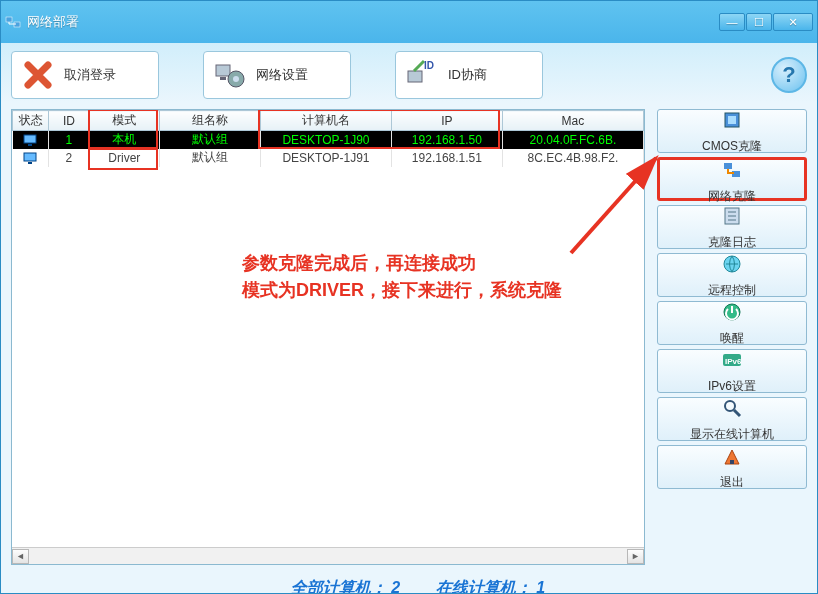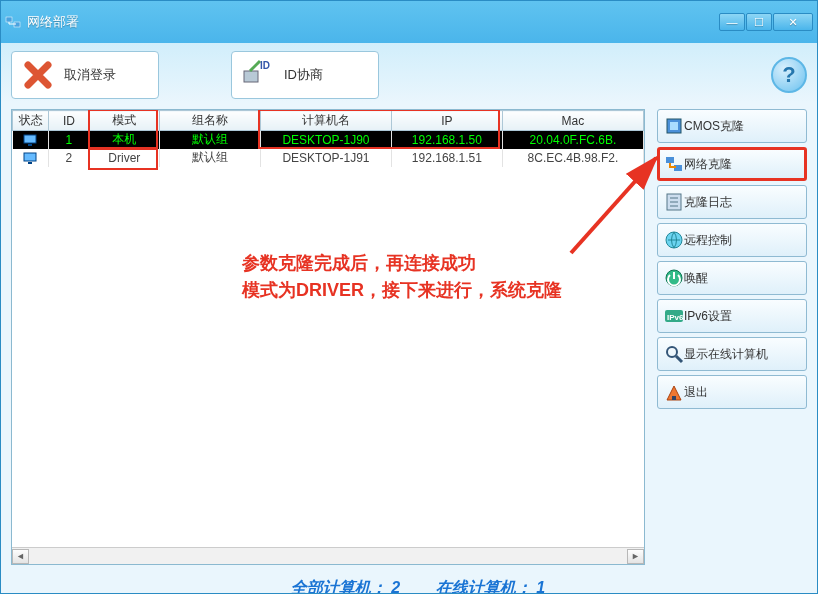--- a/index.html
+++ b/index.html
@@ -4,37 +4,37 @@
 <style>
 * { box-sizing: border-box; margin: 0; padding: 0; }
 body { font-family: "Microsoft YaHei", "SimSun", Arial, sans-serif; font-size: 12px; background: #4fb5e8; }
 .window { width: 818px; height: 594px; background: linear-gradient(to bottom, #6acaf5, #b2e2f9 30px); border: 1px solid #2a8cc4; position: relative; overflow: hidden; }
 .titlebar { height: 42px; background: linear-gradient(to bottom, #5fc3f0, #4ab5eb); display: flex; align-items: center; padding: 0 4px; color: #fff; font-size: 13px; text-shadow: 0 1px 1px rgba(0,0,0,.3); }
 .titlebar .app-icon { width: 16px; height: 16px; margin-right: 6px; }
 .titlebar .spacer { flex: 1; }
 .winbtn { width: 26px; height: 18px; margin-left: 1px; background: linear-gradient(to bottom,#8dd6f5,#4ab5eb); border: 1px solid #2a8cc4; border-radius: 2px; display: flex; align-items: center; justify-content: center; color: #fff; font-size: 11px; cursor: pointer; }
 .winbtn.close { width: 40px; background: linear-gradient(to bottom,#8dd6f5,#4ab5eb); }
 .chrome { height: 568px; background: linear-gradient(to bottom,#d1eefb 0,#eaf6fd 60px,#eaf6fd); padding: 8px 10px 6px; position: relative; }
-.toolbar { display: flex; gap: 72px; align-items: center; margin-bottom: 10px; position: relative; }
+.toolbar { display: flex; gap: 44px; align-items: center; margin-bottom: 10px; position: relative; }
 .tbtn { width: 148px; height: 48px; background: #fff; border: 1px solid #9ac7dd; border-radius: 4px; display: flex; align-items: center; gap: 10px; padding: 0 10px; cursor: pointer; }
 .tbtn .ticon { width: 32px; height: 32px; }
 .tbtn span { font-size: 13px; color: #333; }
 .helpbtn { position: absolute; right: 0; top: 6px; width: 36px; height: 36px; border-radius: 50%; background: radial-gradient(circle at 35% 30%, #d8effc, #6cc2f0); border: 2px solid #5db7e6; display: flex; align-items: center; justify-content: center; color: #2576ad; font-size: 22px; font-weight: bold; cursor: pointer; }
 .main { display: flex; gap: 12px; height: 456px; }
 .grid-wrap { flex: 1; background: #fff; border: 1px solid #8bb9d0; position: relative; overflow: hidden; }
 table { border-collapse: collapse; width: 100%; table-layout: fixed; }
 th { background: linear-gradient(to bottom,#fdfefe,#e6f1f7); border: 1px solid #adc7d6; font-weight: normal; font-size: 12px; color: #333; height: 20px; text-align: center; }
 td { border-right: 1px solid #e3e3e3; text-align: center; height: 18px; font-size: 12px; overflow: hidden; white-space: nowrap; }
 tr.sel td { background: #000; color: #0f0; }
 tr.r2 td { color: #444; }
 .hscroll { position: absolute; left: 0; right: 0; bottom: 0; height: 17px; background: #f1f1f1; border-top: 1px solid #ccc; display: flex; align-items: center; }
 .hscroll .track { flex: 1; height: 100%; position: relative; }
 .hscroll .sbbtn { width: 17px; height: 15px; background: linear-gradient(#fdfdfd,#e4e4e4); border: 1px solid #b8b8b8; display: flex; align-items: center; justify-content: center; font-size: 9px; color: #666; }
 .sidepanel { width: 150px; display: flex; flex-direction: column; gap: 4px; }
-.sbtn { height: 34px; background: linear-gradient(to bottom,#f9fdff,#dff0fa); border: 1px solid #8fbad2; border-radius: 3px; display: flex; align-items: center; padding: 0 6px; cursor: pointer; font-size: 12px; color: #333; }
+.sbtn { height: 44px; background: linear-gradient(to bottom,#f9fdff,#dff0fa); border: 1px solid #8fbad2; border-radius: 3px; display: flex; align-items: center; gap: 8px; padding: 0 6px; cursor: pointer; font-size: 12px; color: #333; flex-direction: column; }
 .sbtn .sicon { width: 20px; height: 20px; flex-shrink: 0; }
 .sbtn.hl { border: 3px solid #e73323; padding: 0 4px; }
 .annot { position: absolute; color: #e73323; font-size: 18px; font-weight: bold; line-height: 1.5; pointer-events: none; }
 .red-box { position: absolute; border: 2px solid #e73323; pointer-events: none; }
 .arrow-svg { position: absolute; pointer-events: none; }
 .statusbar { position: absolute; bottom: 4px; left: 0; right: 0; text-align: center; font-size: 16px; color: #1a74d4; font-weight: bold; font-style: italic; padding: 8px 0; margin-left: 18px; }
 .statusbar .numv { color: #1a74d4; }
 .col-status{width:36px}.col-id{width:40px}.col-mode{width:70px}.col-group{width:100px}.col-name{width:130px}.col-ip{width:110px}.col-mac{width:140px}
 .status-icon{display:inline-block;width:14px;height:14px;vertical-align:middle}
 </style>
@@ -55,20 +55,29 @@
     <div class="winbtn close">✕</div>
   </div>
 
   <div class="chrome">
     <div class="toolbar">
       <div class="tbtn">
         <svg class="ticon" viewBox="0 0 32 32">
             <path d="M6 6 L26 26 M26 6 L6 26" stroke="#d53" stroke-width="7" stroke-linecap="round"></path>
           </svg>
         <span>取消登录</span>
+      </div>
+      <div class="tbtn">
+        <svg class="ticon" viewBox="0 0 32 32">
+            <rect x="2" y="6" width="14" height="11" fill="#b8c9d6" stroke="#667"></rect>
+            <rect x="6" y="18" width="6" height="3" fill="#667"></rect>
+            <circle cx="22" cy="20" r="8" fill="#8aa" stroke="#556"></circle>
+            <circle cx="22" cy="20" r="3" fill="#cde"></circle>
+          </svg>
+        <span>网络设置</span>
       </div>
       <div class="tbtn">
         <svg class="ticon" viewBox="0 0 32 32">
             <rect x="2" y="12" width="14" height="11" fill="#b8c9d6" stroke="#667"></rect>
             <path d="M8 12 L18 2" stroke="#5a5" stroke-width="3"></path>
             <text x="18" y="10" font-size="10" fill="#35a" font-weight="bold">ID</text>
           </svg>
         <span>ID协商</span>
       </div>
       <div class="helpbtn">?</div>

